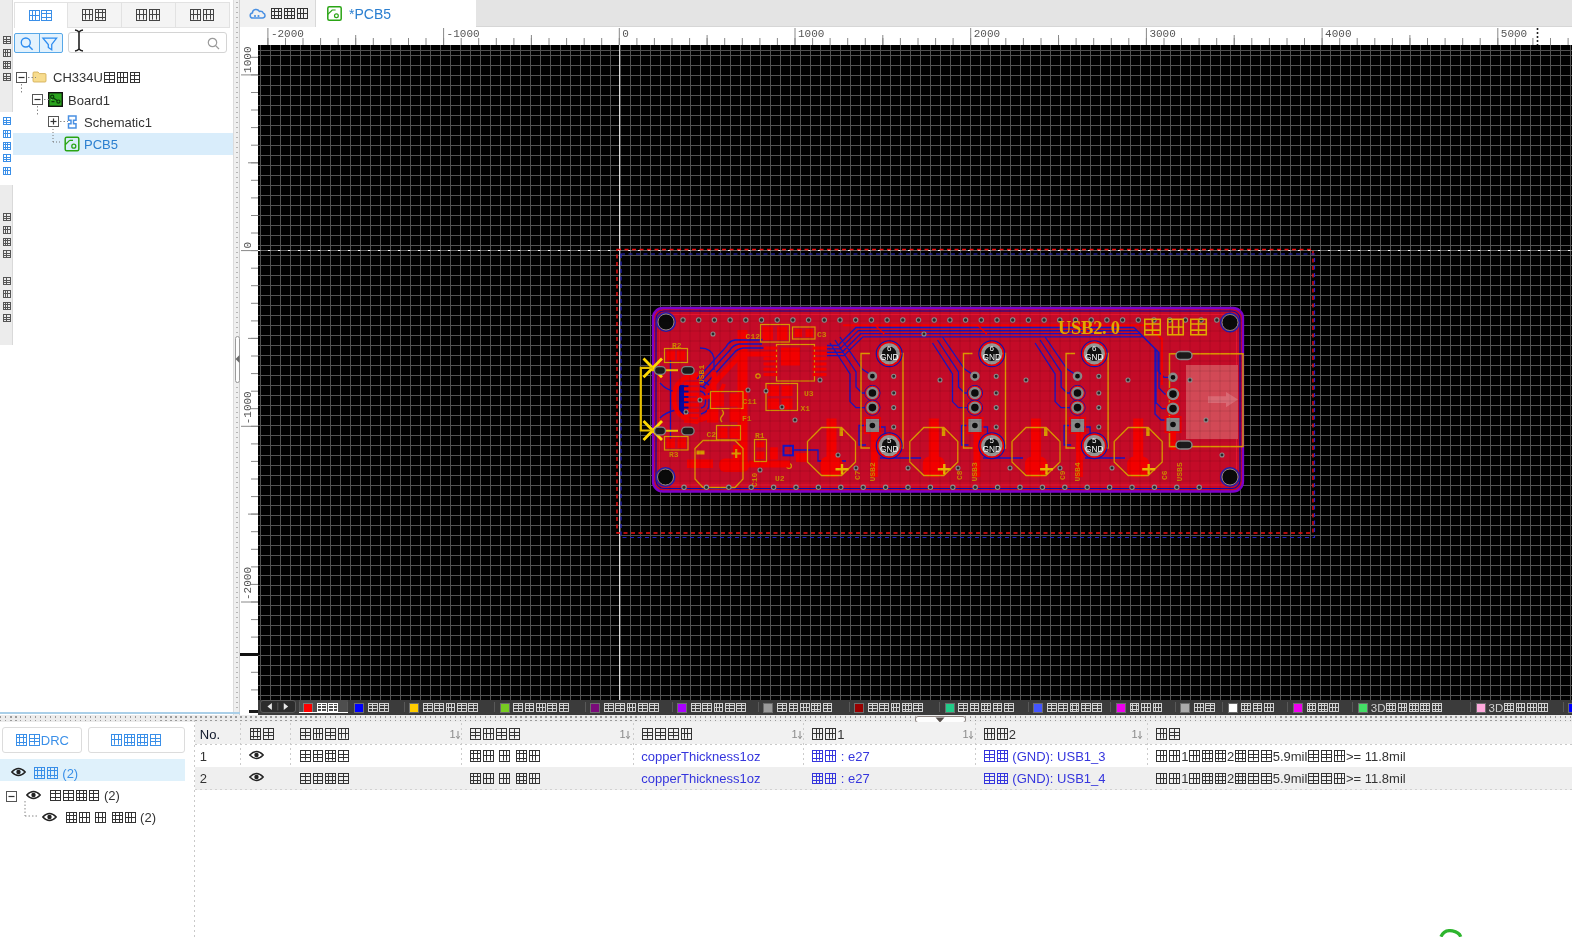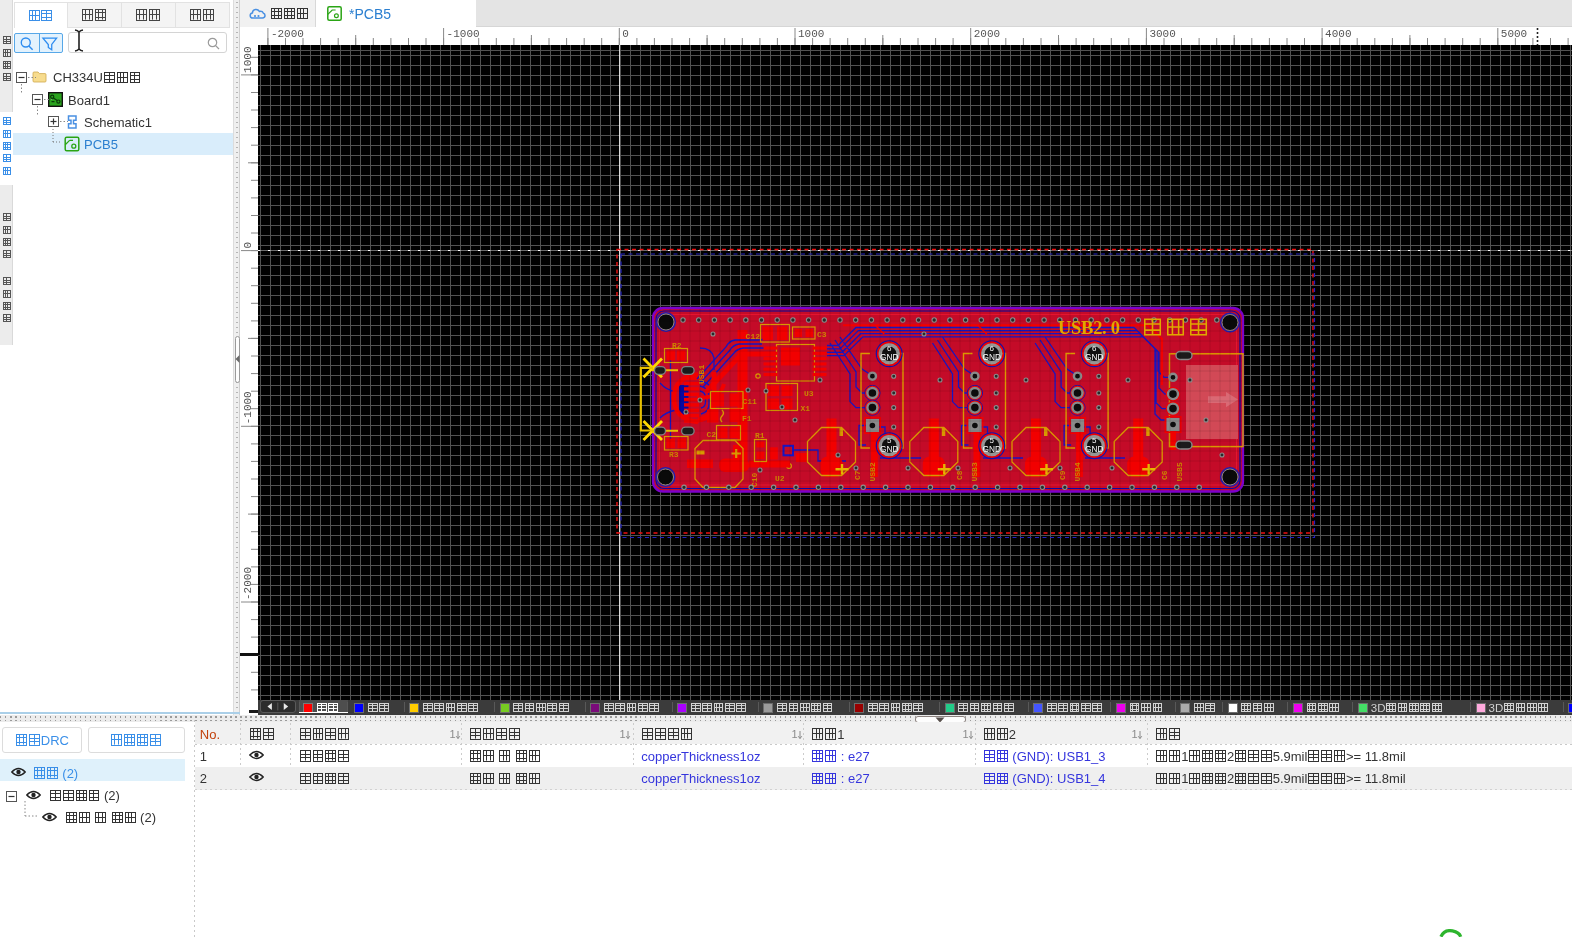--- a/index.html
+++ b/index.html
@@ -635,21 +635,21 @@
 <svg class="abs" style="left:24px;top:801px" width="14" height="18" viewBox="0 0 14 18">
     <path d="M1 0 V15 M1 15 H13" stroke="#888" stroke-width="1" stroke-dasharray="1.5 2" fill="none"></path>
   </svg>
 <svg class="abs" style="left:41.5px;top:811.5px" width="15" height="10" viewBox="0 0 19 12">
     <path d="M1 6 Q9.5 -3 18 6 Q9.5 15 1 6 Z" fill="none" stroke="#222" stroke-width="1.8"></path>
     <circle cx="9.5" cy="6" r="2.8" fill="#222"></circle>
   </svg>
 <div class="abs" style="left:65px;top:810px;font-size:13px;color:#333"><i class="cj v2"></i><i class="cj v1"></i> <i class="cj v1"></i> <i class="cj v2"></i><i class="cj v1"></i> (2)</div>
 <div class="abs" style="left:194px;top:718.5px;width:1px;height:218px;background-image:repeating-linear-gradient(0deg,#c9c9c9 0 2px,transparent 2px 5px)"></div>
 <div class="abs" style="left:195px;top:722px;width:1377px;height:21.5px;background:#f1f1f1"></div>
-<div class="abs" style="left:199.8px;top:726.5px;font-size:13px;color:#c2410c">No.</div>
+<div class="abs" style="left:199.8px;top:726.5px;font-size:13px;color:#0f172a">No.</div>
 <div class="abs" style="left:248.8px;top:726.5px;font-size:13px;color:#333"><i class="cj v2"></i><i class="cj v0"></i></div>
 <div class="abs" style="left:298.7px;top:726.5px;font-size:13px;color:#333"><i class="cj v0"></i><i class="cj v1"></i><i class="cj v0"></i><i class="cj v1"></i></div>
 <svg class="abs" style="left:449px;top:727.5px" width="13" height="13" viewBox="0 0 13 13">
     <text x="0.5" y="10" font-size="11" fill="#8a8a8a" font-family="Liberation Sans, sans-serif">1</text>
     <path d="M9 3 V10.5 M9 10.5 L7.2 8.2 M9 10.5 L10.8 8.2" stroke="#8a8a8a" stroke-width="1" fill="none"></path>
   </svg>
 <div class="abs" style="left:469.1px;top:726.5px;font-size:13px;color:#333"><i class="cj v0"></i><i class="cj v1"></i><i class="cj v0"></i><i class="cj v0"></i></div>
 <svg class="abs" style="left:618.5px;top:727.5px" width="13" height="13" viewBox="0 0 13 13">
     <text x="0.5" y="10" font-size="11" fill="#8a8a8a" font-family="Liberation Sans, sans-serif">1</text>
     <path d="M9 3 V10.5 M9 10.5 L7.2 8.2 M9 10.5 L10.8 8.2" stroke="#8a8a8a" stroke-width="1" fill="none"></path>

